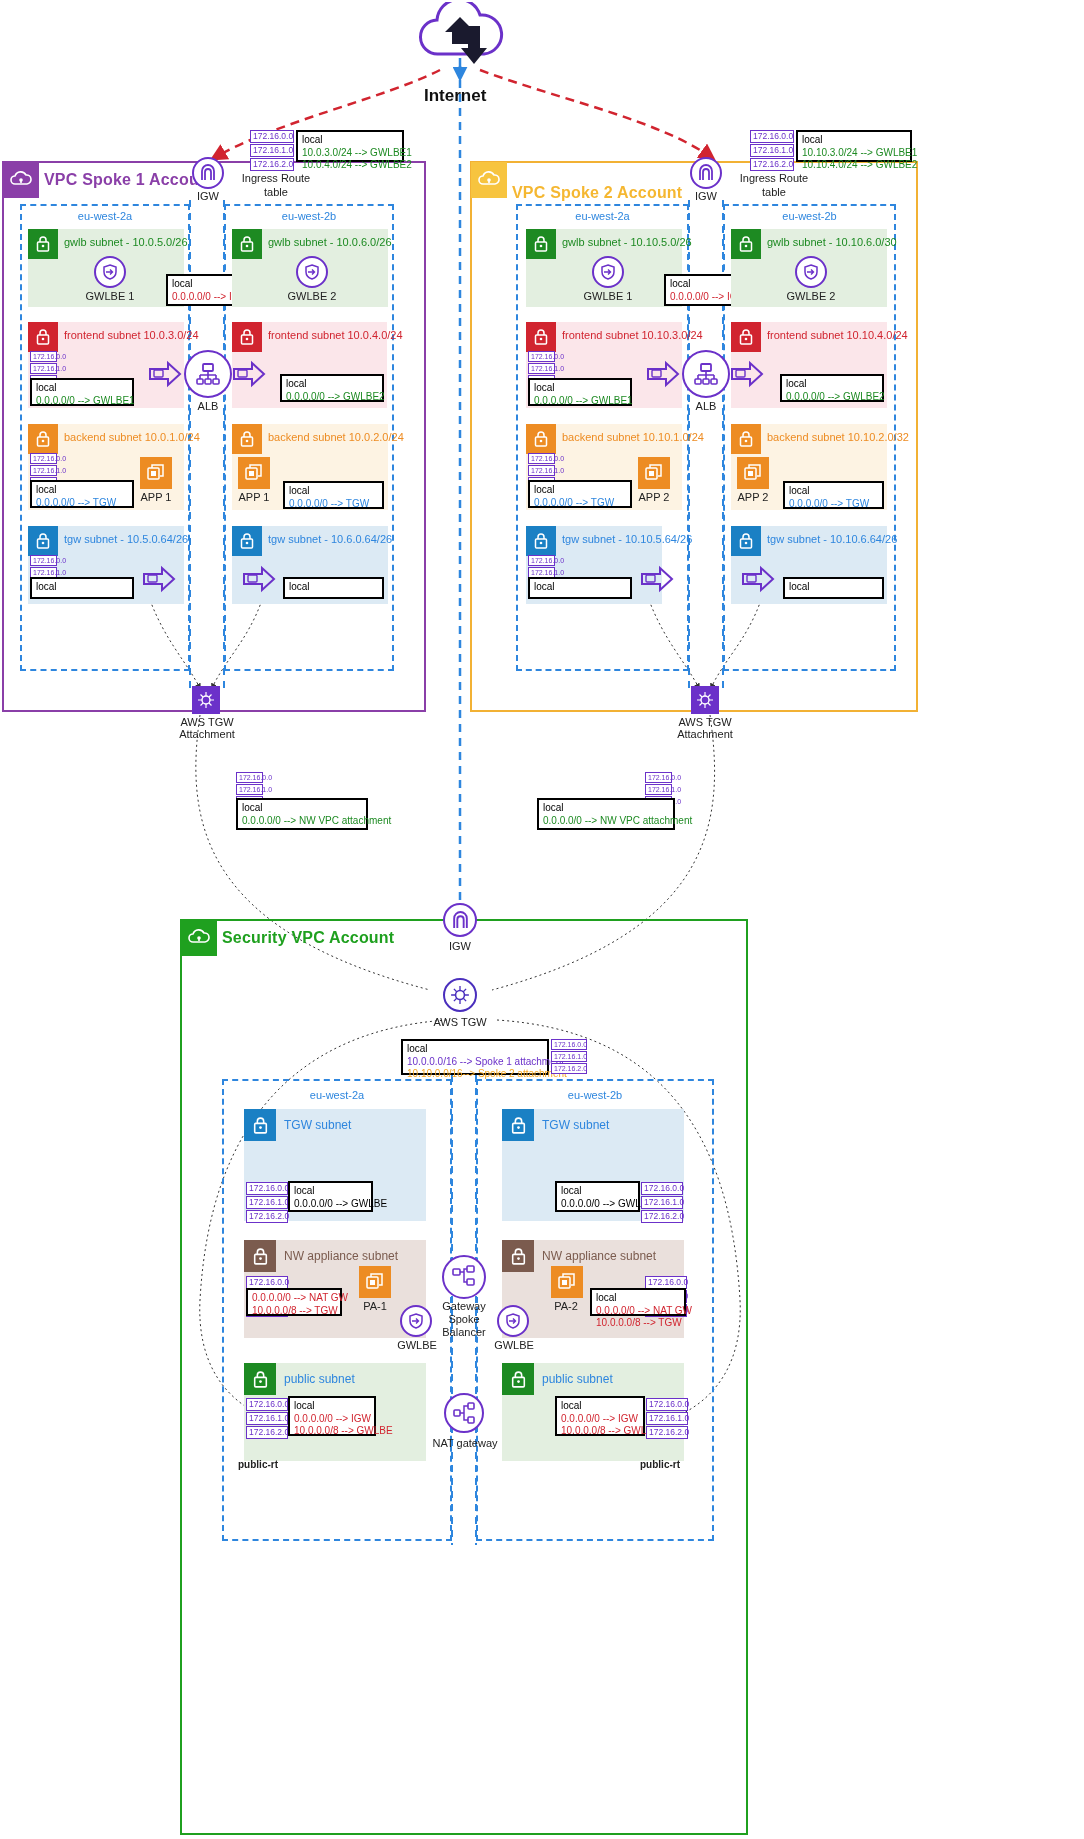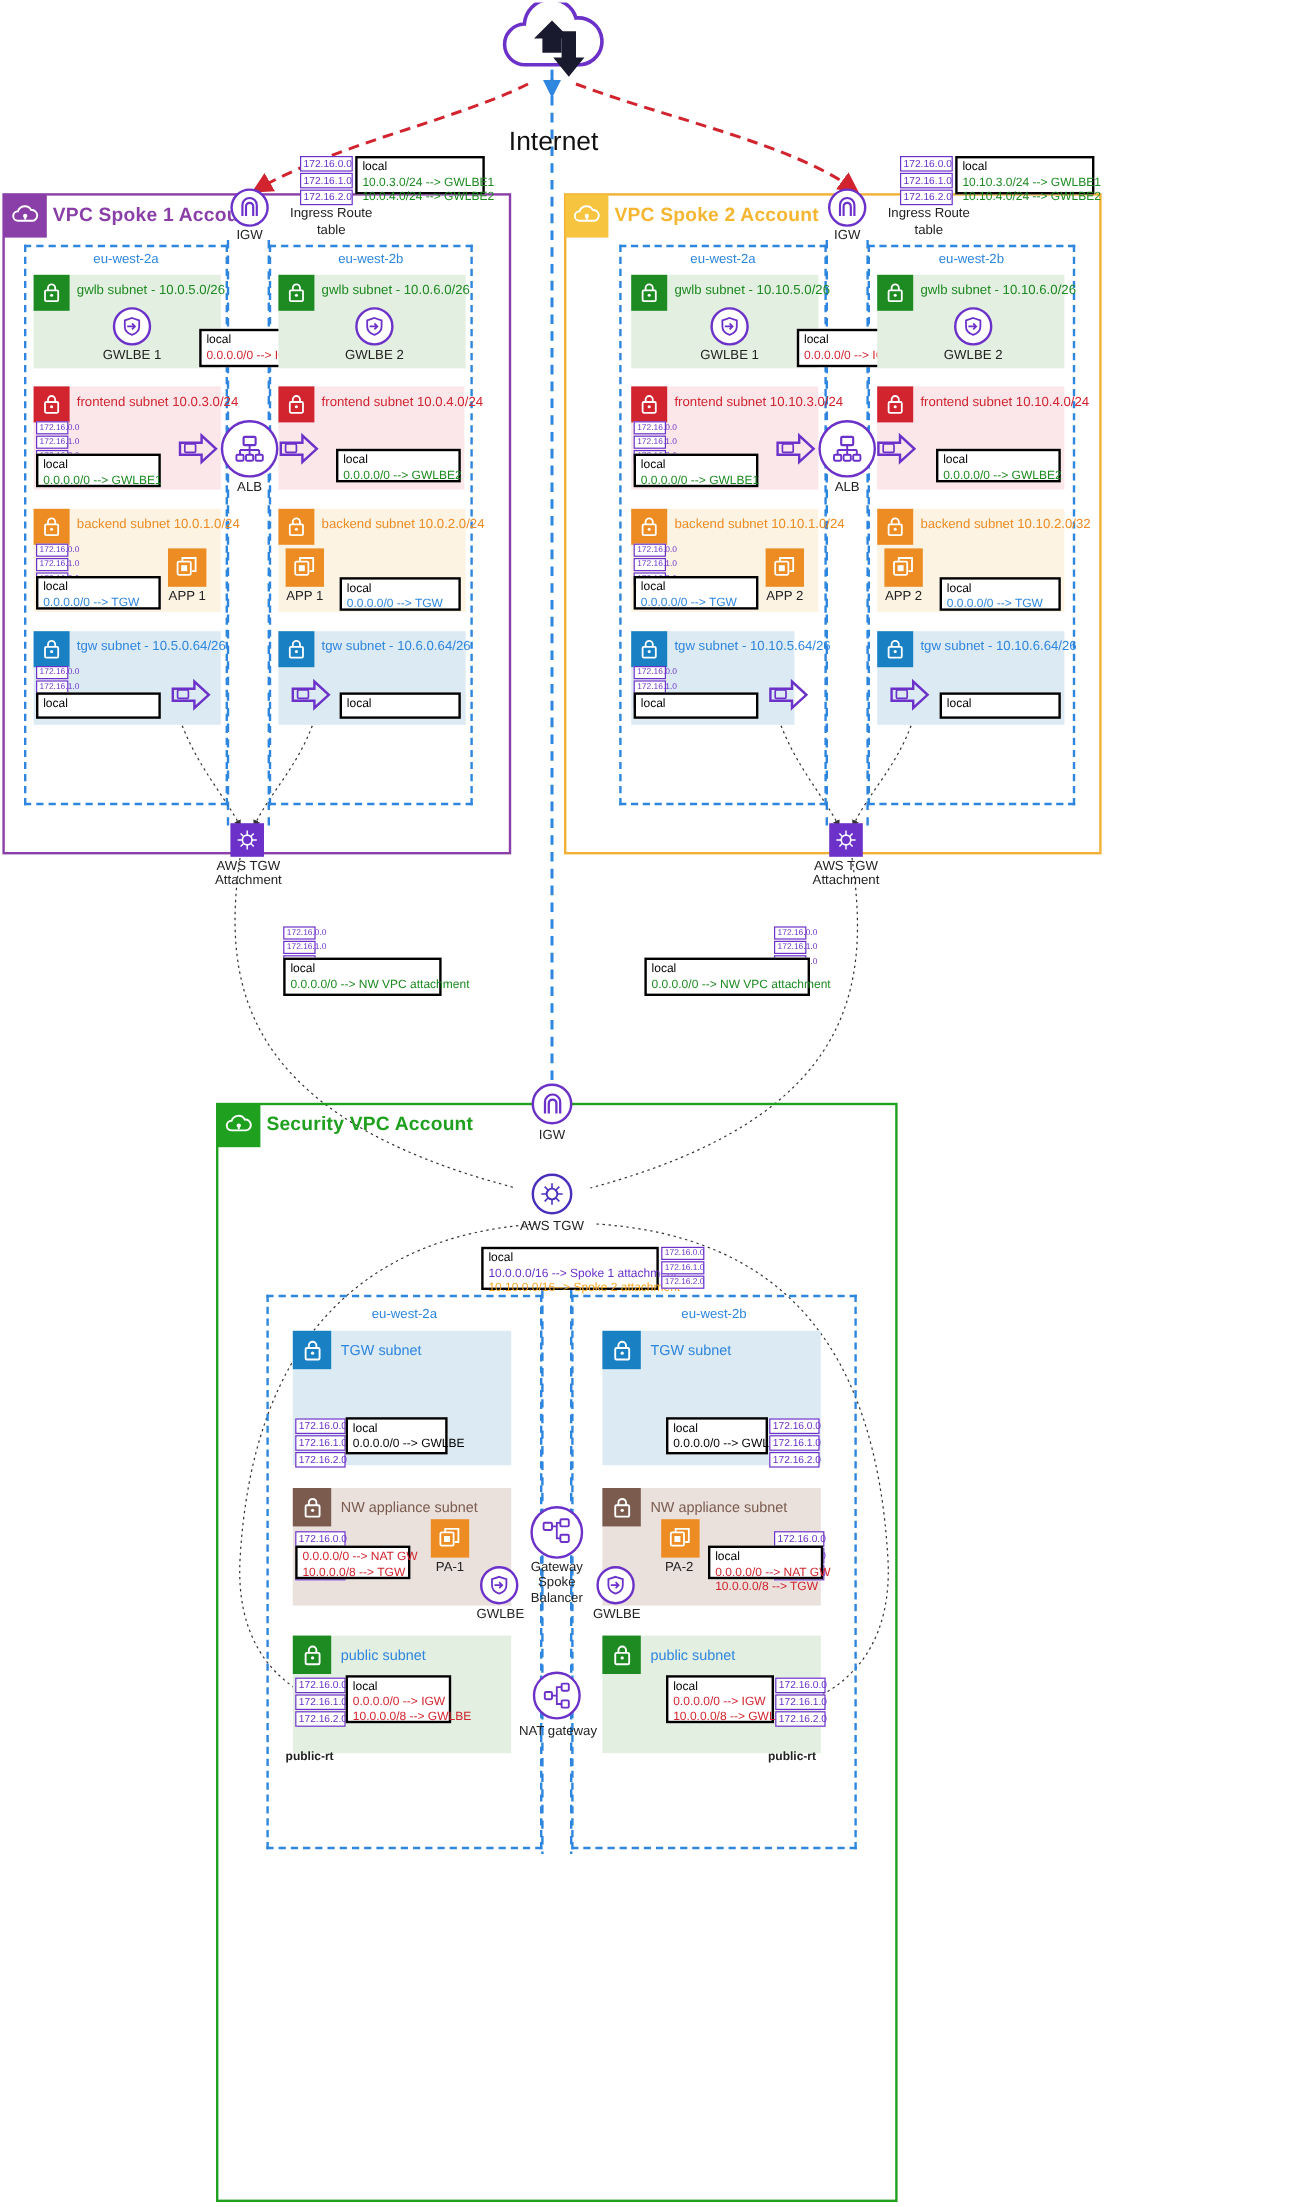--- a/index.html
+++ b/index.html
@@ -23,21 +23,21 @@
     position:absolute; left:-1px; top:-1px; width:36px; height:36px;
     display:flex; align-items:center; justify-content:center;
   }
   .badge-p { background:#8A3FA8; }
   .badge-y { background:#F7C43F; }
   .badge-g { background:#1FA01F; }
   .acct-title {
     position:absolute; font-weight:bold; font-size:16px; letter-spacing:.2px;
   }
   .t-purple { color:#8A3FA8; }
-  .t-yellow { color:#F5B731; }
+  .t-yellow { color:#F5B731;margin-top:13px; }
   .t-green  { color:#1FA01F; }
 
   
   .az { position:absolute; border:2px dashed #2E86DE; }
   .az-label { position:absolute; color:#2E86DE; font-size:11px; text-align:center; width:100%; top:4px; }
 
   
   .subnet { position:absolute; }
   .sn-green  { background:#E3EFE0; }
   .sn-red    { background:#FBE6EA; }
@@ -81,21 +81,21 @@
   .nlabel { position:absolute; text-align:center; font-size:11px; color:#222; white-space:nowrap; }
   .nlabel.bold { font-weight:bold; }
 
   
   .circ { position:absolute; border-radius:50%; border:2.5px solid #6B31C9; background:#fff;
           display:flex; align-items:center; justify-content:center; }
   .sq { position:absolute; display:flex; align-items:center; justify-content:center; }
   .sq-orange { background:#ED8C23; }
   .sq-purple { background:#6B31C9; }
 
-  .internet-label { position:absolute; font-size:22px; font-weight:normal; color:#111;margin-top:19px; }
+  .internet-label { position:absolute; font-size:17px; font-weight:bold; color:#111; }
 </style>
 </head>
 <body>
 
 <svg class="layer">
   <defs>
     <marker id="ar-red" markerWidth="7" markerHeight="7" refX="5" refY="3.5" orient="auto">
       <path d="M0,0 L7,3.5 L0,7 z" fill="#D1242F"></path>
     </marker>
     <marker id="ar-blk" markerWidth="6" markerHeight="6" refX="4.5" refY="3" orient="auto">
@@ -462,21 +462,21 @@
 </div>
 
 <div class="subnet sn-green" style="left:731px; top:229px; width:156px; height:78px;">
   <div class="sn-icon ic-green">
     <svg width="18" height="18" viewBox="0 0 18 18">
         <rect x="3.5" y="7" width="11" height="9" rx="1" fill="none" stroke="#fff" stroke-width="1.5"></rect>
         <path d="M6,7 L6,5 a3,3 0 0,1 6,0 L12,7" fill="none" stroke="#fff" stroke-width="1.5"></path>
         <circle cx="9" cy="11" r="1.3" fill="#fff"></circle>
       </svg>
   </div>
-  <div class="sn-title st-green">gwlb subnet - 10.10.6.0/26</div>
+  <div class="sn-title st-green">gwlb subnet - 10.10.6.0/30</div>
 </div>
 <div class="circ" style="left:795px; top:256px; width:32px; height:32px;">
   <svg width="18" height="18" viewBox="0 0 18 18">
       <path d="M9,2 L15,4 v5 c0,4 -3,6 -6,7 c-3,-1 -6,-3 -6,-7 V4 z" fill="none" stroke="#6B31C9" stroke-width="1.5"></path>
       <path d="M5,9 h6 M9,6.5 L11.5,9 L9,11.5" fill="none" stroke="#6B31C9" stroke-width="1.4"></path>
     </svg>
 </div>
 <div class="nlabel" style="left:781px; top:290px; width:60px;">GWLBE 2</div>
 
 <div class="subnet sn-red" style="left:526px; top:322px; width:156px; height:86px;">

